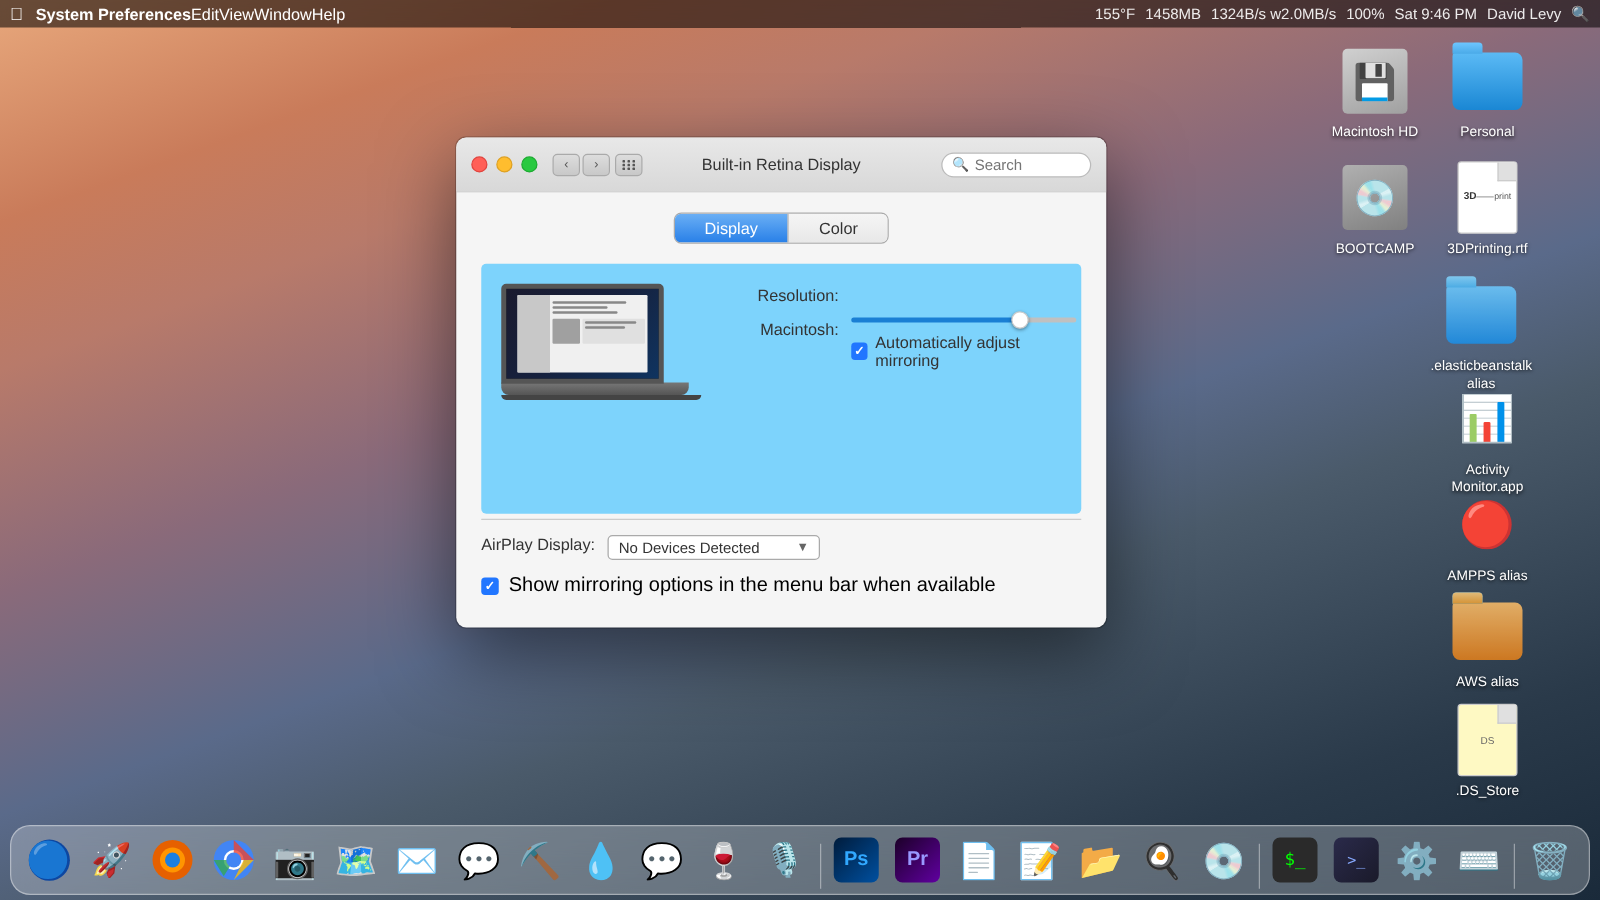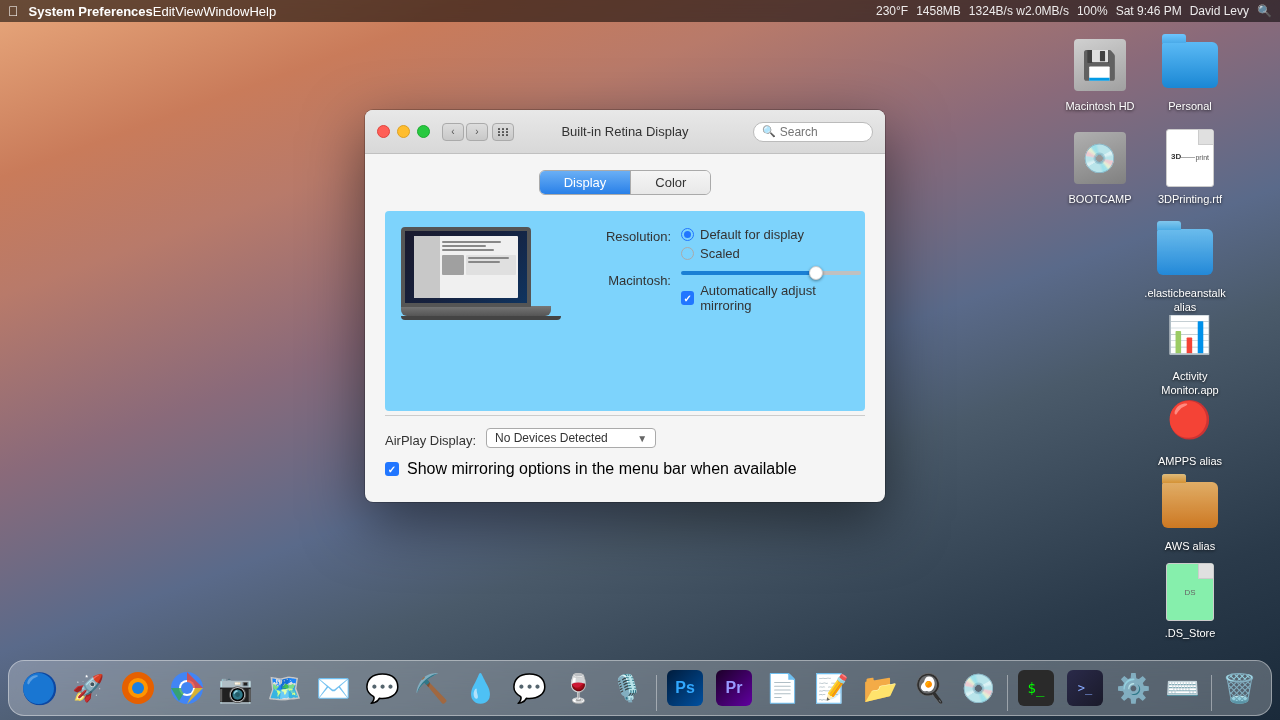--- a/index.html
+++ b/index.html
@@ -481,21 +481,21 @@
     }
 
     
     .bottom-section {
       padding: 12px 0 4px;
       border-top: 1px solid #ccc;
       margin-top: 4px;
     }
     .airplay-row {
       display: flex;
-      align-items: flex-end;
+      align-items: flex-start;
       gap: 10px;
       font-size: 13px;
       margin-bottom: 12px;
     }
     .airplay-label {
       color: #333;
     }
     .dropdown {
       display: flex;
       align-items: center;
@@ -596,21 +596,21 @@
 <div id="menubar">
   <span class="apple-logo"></span>
   <div class="menu-items">
     <span class="menu-item bold">System Preferences</span>
     <span class="menu-item">Edit</span>
     <span class="menu-item">View</span>
     <span class="menu-item">Window</span>
     <span class="menu-item">Help</span>
   </div>
   <div class="right-items">
-    <span>230°F</span>
+    <span>155°F</span>
     <span>1458MB</span>
     <span>1324B/s w2.0MB/s</span>
     <span>100%</span>
     <span>Sat 9:46 PM</span>
     <span>David Levy</span>
     <span>🔍</span>
   </div>
 </div>
 
 <div class="desktop-icon" style="top: 35px; right: 50px;">
@@ -666,21 +666,21 @@
   <div class="icon-img">
     <div class="alias-folder" style="background: linear-gradient(180deg, #ffc06a 0%, #e8821a 100%);">
       <div style="position:absolute; top: -8px; left: 0; width: 24px; height: 9px; background: linear-gradient(180deg, #ffd080 0%, #f0a030 100%); border-radius: 3px 3px 0 0;"></div>
     </div>
   </div>
   <span class="icon-label">AWS alias</span>
 </div>
 
 <div class="desktop-icon" style="top: 562px; right: 50px;">
   <div class="icon-img">
-    <div class="doc-icon" style="background: #86efac;">
+    <div class="doc-icon" style="background: #fef9c3;">
       <div style="font-size:8px; color:#666;">DS</div>
     </div>
   </div>
   <span class="icon-label">.DS_Store</span>
 </div>
 
 <div id="sys-pref-window">
 
   <div class="window-titlebar">
     <div class="traffic-lights">
@@ -744,30 +744,20 @@
           </div>
         </div>
         <div class="laptop-base"></div>
         <div class="laptop-bottom-edge"></div>
       </div>
 
       <div class="settings-panel">
 
         <div class="setting-row">
           <span class="setting-label">Resolution:</span>
-          <div class="radio-group">
-            <div class="radio-item">
-              <div class="radio-input checked"></div>
-              <span>Default for display</span>
-            </div>
-            <div class="radio-item">
-              <div class="radio-input"></div>
-              <span>Scaled</span>
-            </div>
-          </div>
         </div>
 
         <div class="setting-row">
           <span class="setting-label">Macintosh:</span>
           <div>
             <div class="brightness-row">
               <div class="slider-track">
                 <div class="slider-thumb"></div>
               </div>
             </div>

